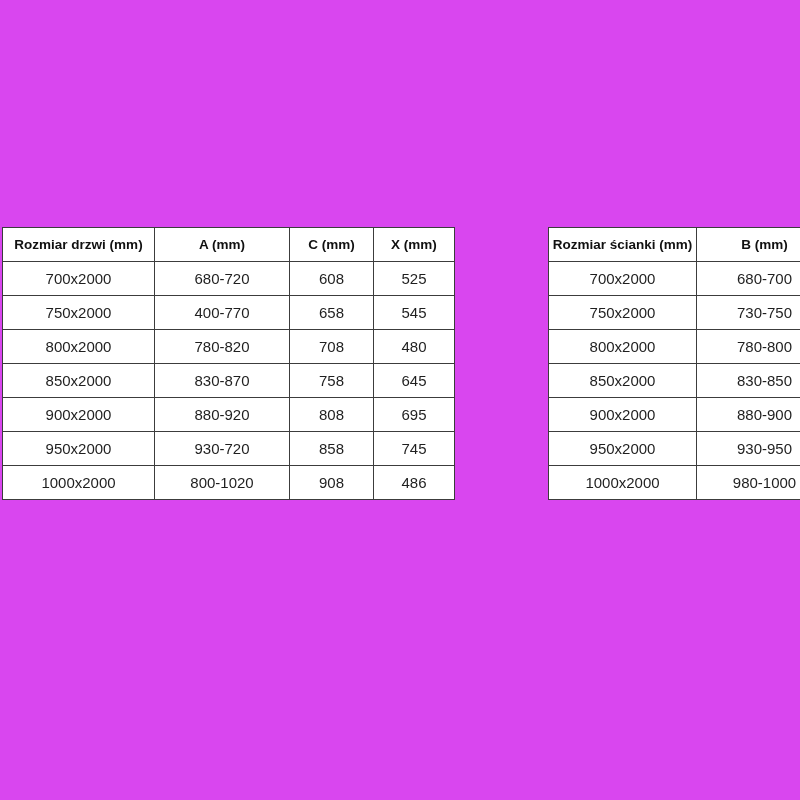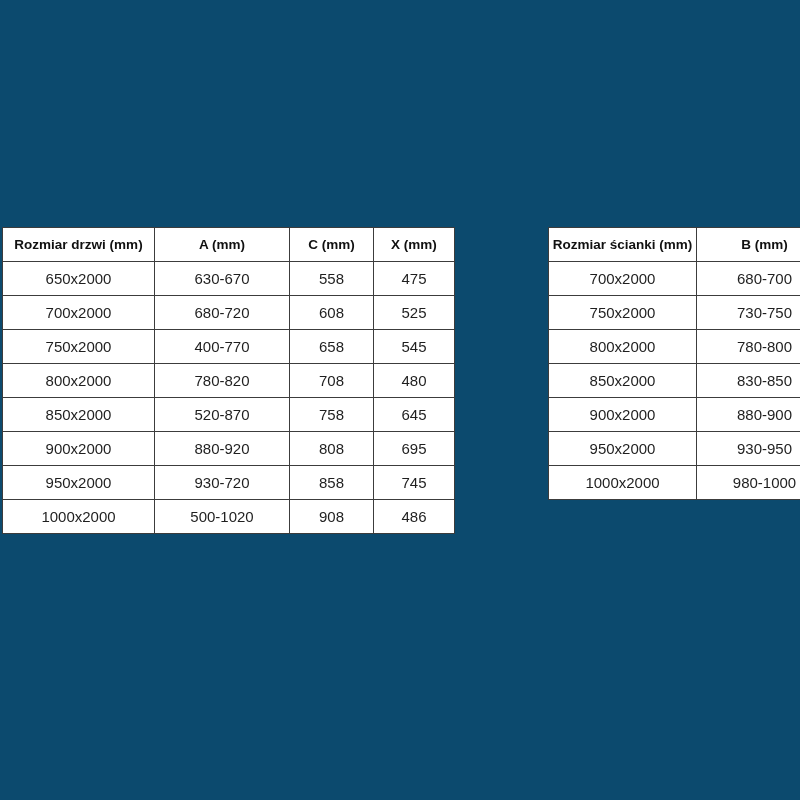--- a/index.html
+++ b/index.html
@@ -8,21 +8,21 @@
     background: #ffffff;
     width: 800px;
     height: 800px;
     font-family: "Liberation Sans", sans-serif;
     color: #1f1f1f;
   }
   .canvas {
     position: relative;
     width: 800px;
     height: 800px;
-    background: #0c4a6e;
+    background: #d946ef;
     overflow: hidden;
   }
   table.spec {
     border-collapse: collapse;
     table-layout: fixed;
     position: absolute;
     background: #ffffff;
   }
   table.spec td, table.spec th {
     border: 1.6px solid #3c3c3c;
@@ -69,64 +69,58 @@
     <thead>
         <tr>
           <th>Rozmiar drzwi (mm)</th>
           <th>A (mm)</th>
           <th>C (mm)</th>
           <th>X (mm)</th>
         </tr>
       </thead>
     <tbody>
         <tr>
-          <td>650x2000</td>
-          <td>630-670</td>
-          <td>558</td>
-          <td>475</td>
-        </tr>
-        <tr>
           <td>700x2000</td>
           <td>680-720</td>
           <td>608</td>
           <td>525</td>
         </tr>
         <tr>
           <td>750x2000</td>
           <td>400-770</td>
           <td>658</td>
           <td>545</td>
         </tr>
         <tr>
           <td>800x2000</td>
           <td>780-820</td>
           <td>708</td>
           <td>480</td>
         </tr>
         <tr>
           <td>850x2000</td>
-          <td>520-870</td>
+          <td>830-870</td>
           <td>758</td>
           <td>645</td>
         </tr>
         <tr>
           <td>900x2000</td>
           <td>880-920</td>
           <td>808</td>
           <td>695</td>
         </tr>
         <tr>
           <td>950x2000</td>
           <td>930-720</td>
           <td>858</td>
           <td>745</td>
         </tr>
         <tr>
           <td>1000x2000</td>
-          <td>500-1020</td>
+          <td>800-1020</td>
           <td>908</td>
           <td>486</td>
         </tr>
       </tbody>
   </table>
 
   <table class="spec" id="wall-table">
     <colgroup>
         <col style="width: 148px;">
         <col style="width: 136px;">

